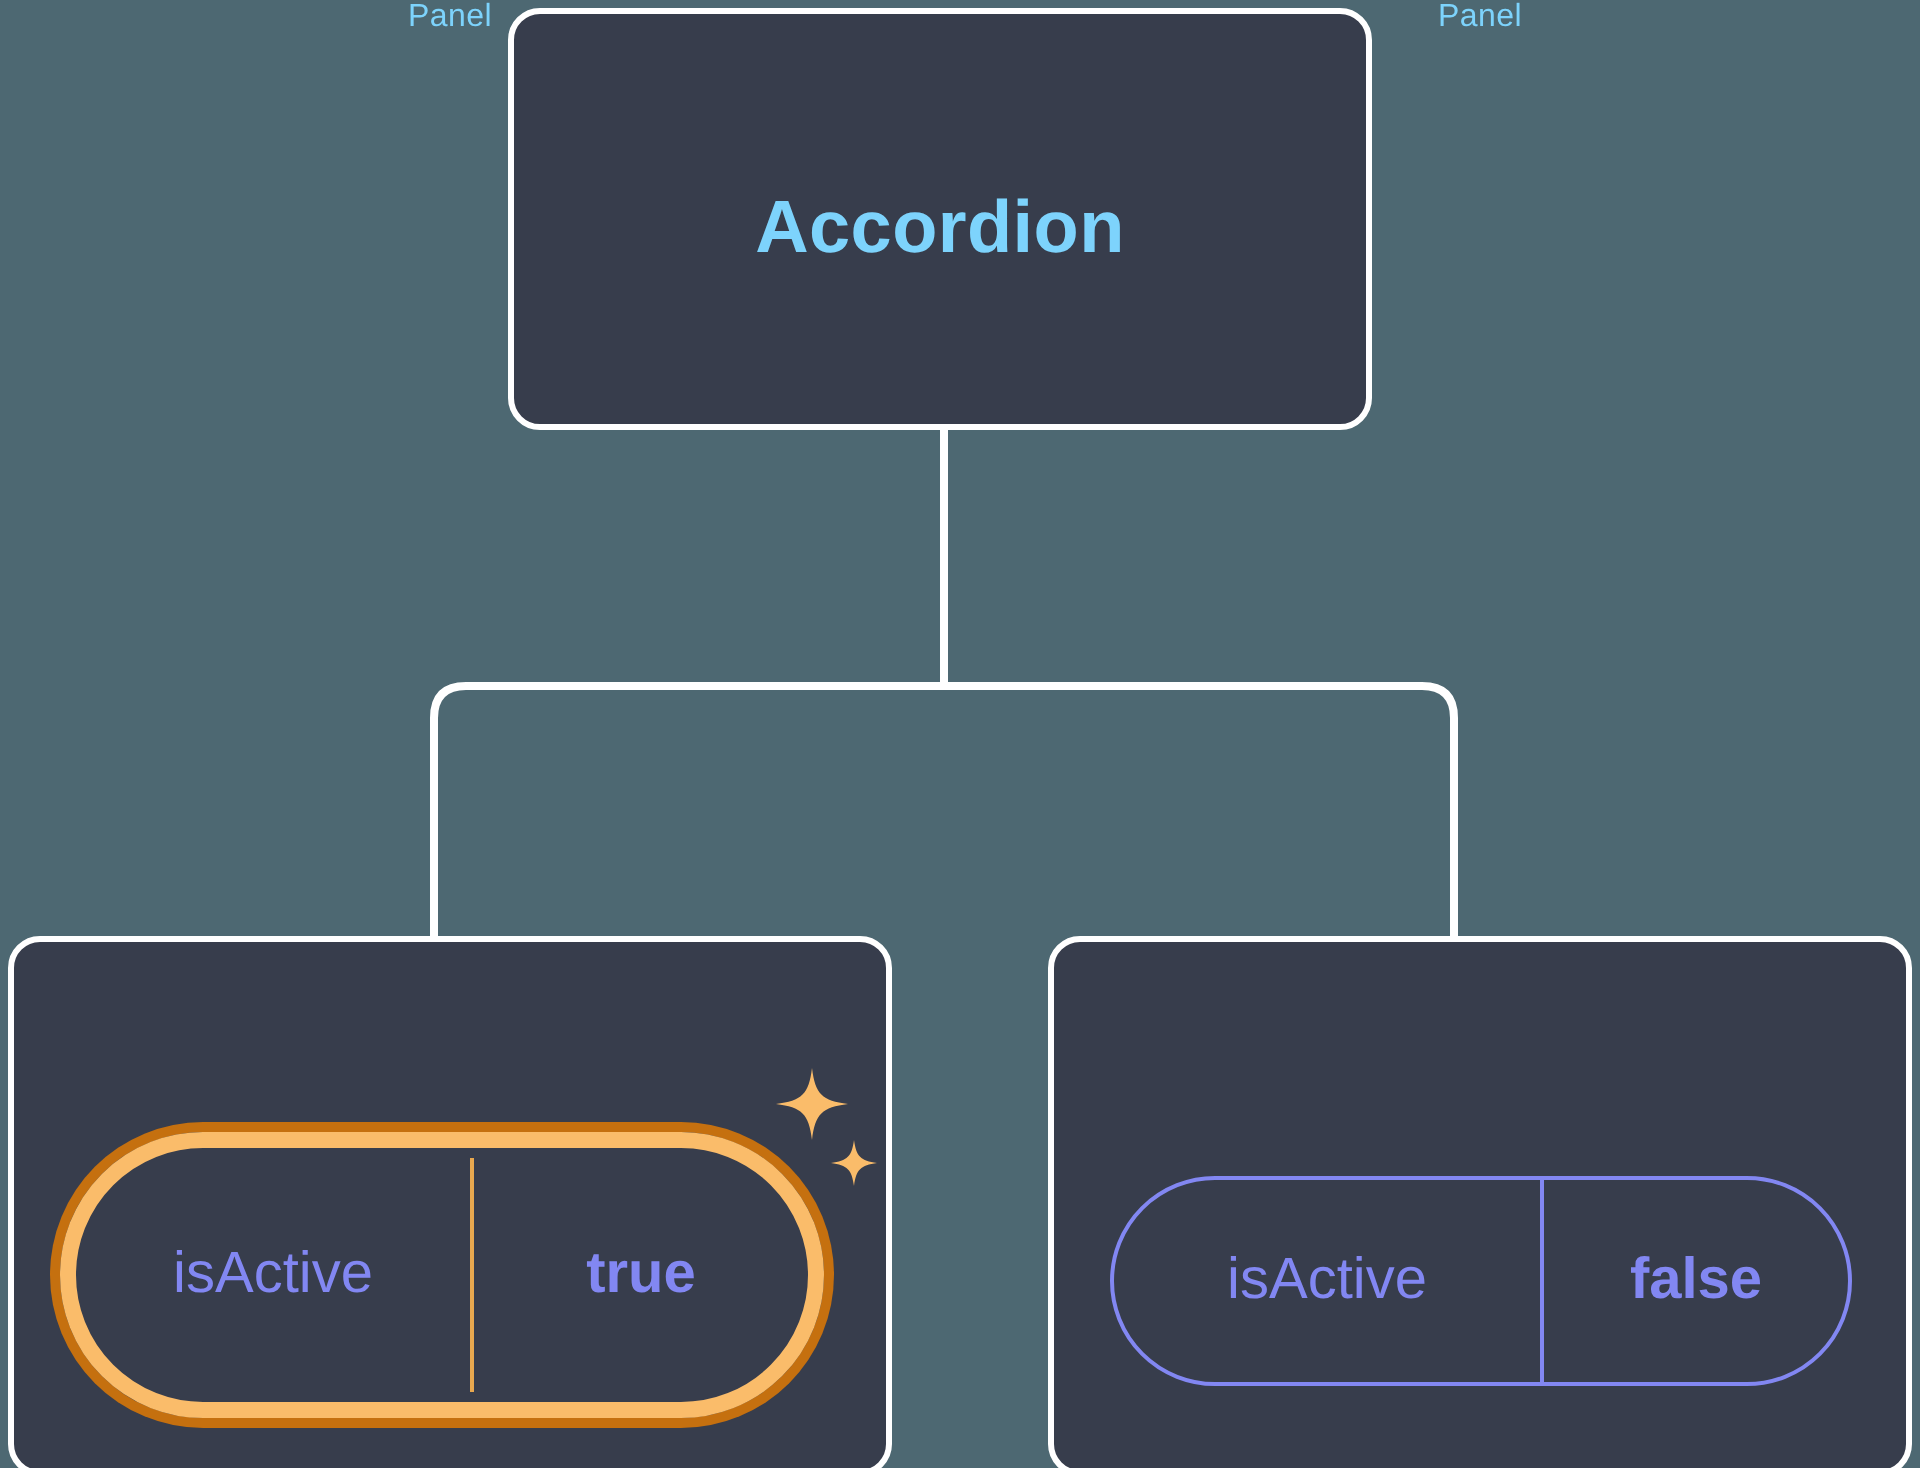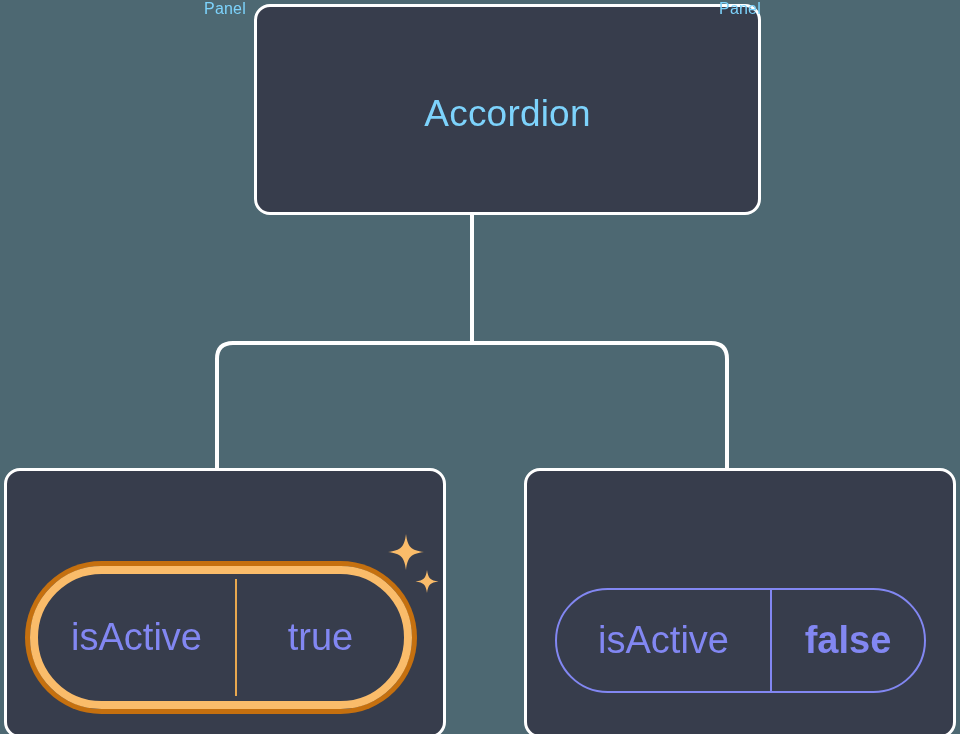--- a/index.html
+++ b/index.html
@@ -37,22 +37,23 @@
     position: absolute;
     box-sizing: border-box;
     background: #373d4c;
     border: 3px solid #ffffff;
     border-radius: 16px;
   }
 
   .node-root {
     left: 254px;
     top: 4px;
-    width: 507px;
+    width: 432px;
     height: 211px;
+    font-weight: bold;
   }
 
   .node-title {
     position: absolute;
     left: 0;
     right: 0;
     text-align: center;
     color: #7dd3fc;
     letter-spacing: 0.2px;
     white-space: nowrap;
@@ -87,21 +88,21 @@
     border-radius: 999px;
     background: transparent;
   }
 
   .pill-cell {
     display: flex;
     align-items: center;
     justify-content: center;
     box-sizing: border-box;
     white-space: nowrap;
-    font-size: 38px;
+    font-size: 29px;
   }
 
   
   .pill-active {
     left: 30px;
     top: 566px;
     width: 382px;
     height: 143px;
     border: 8px solid #fabc6a;
     box-shadow: 0 0 0 5px #c5700f;
@@ -117,21 +118,21 @@
 
   .pill-active .pill-divider {
     width: 2px;
     background: #e8a84f;
     margin: 5px 0;
     flex: 0 0 2px;
   }
 
   .pill-active .pill-value {
     flex: 1 1 auto;
-    font-weight: normal;
+    font-weight: bold;
   }
 
   
   .pill-idle {
     left: 555px;
     top: 588px;
     width: 371px;
     height: 105px;
     border: 2px solid #8287f2;
   }

